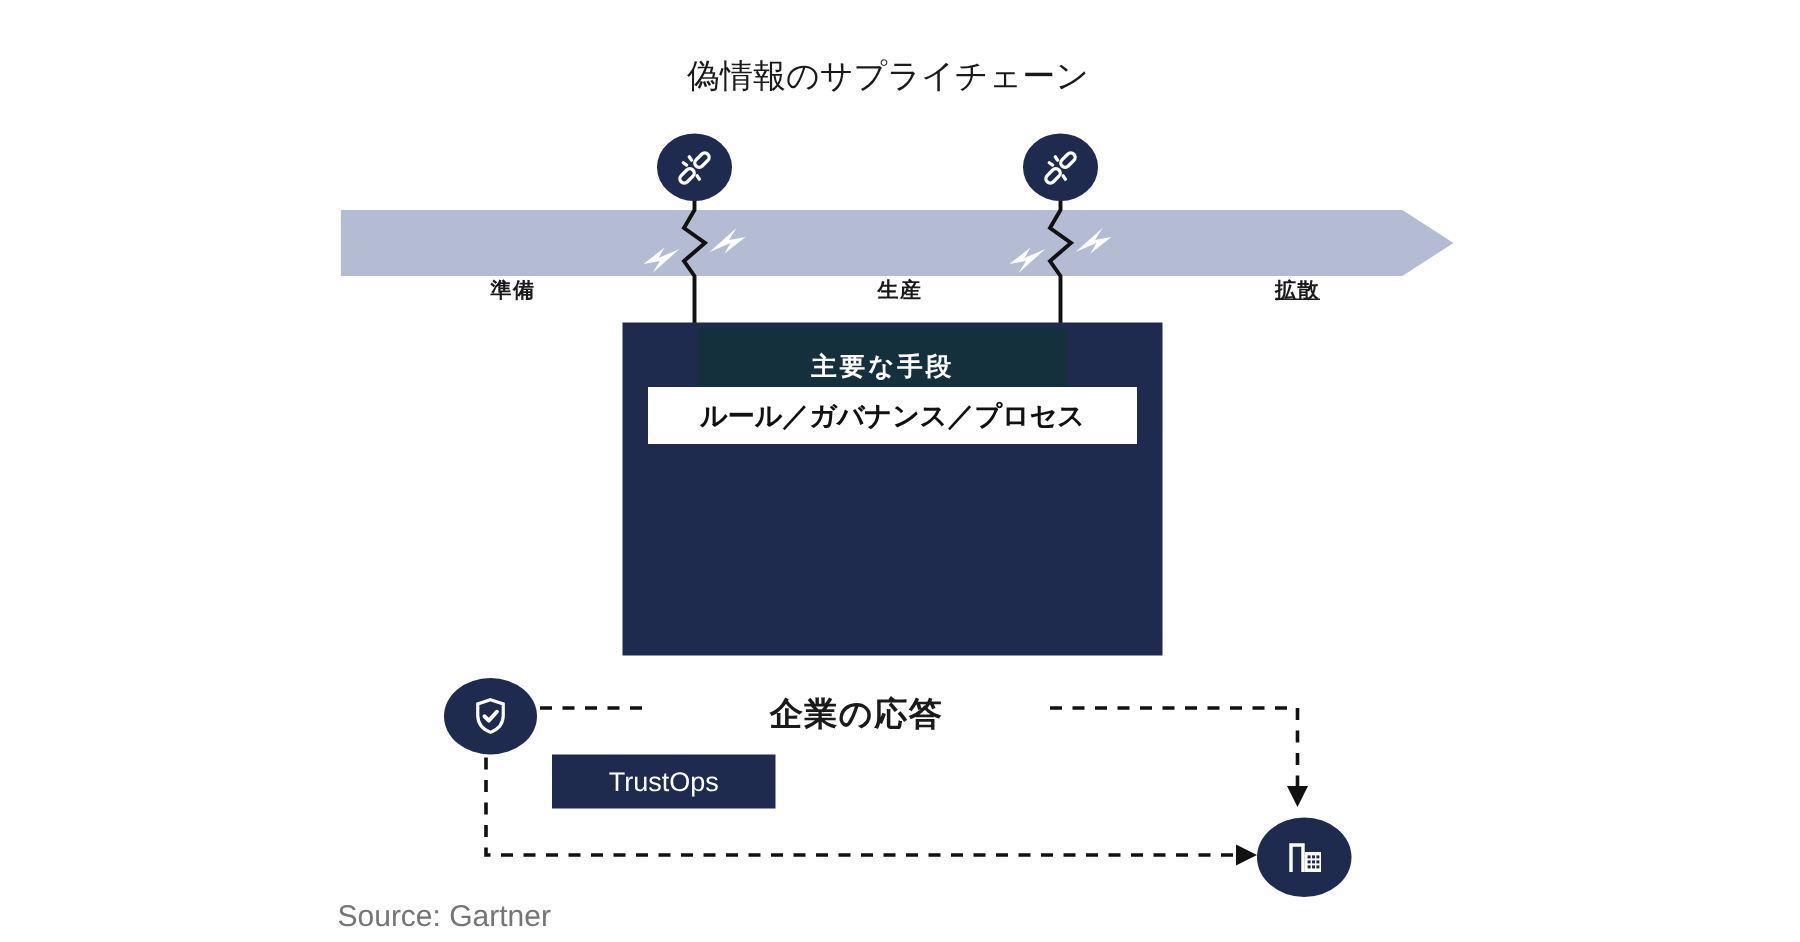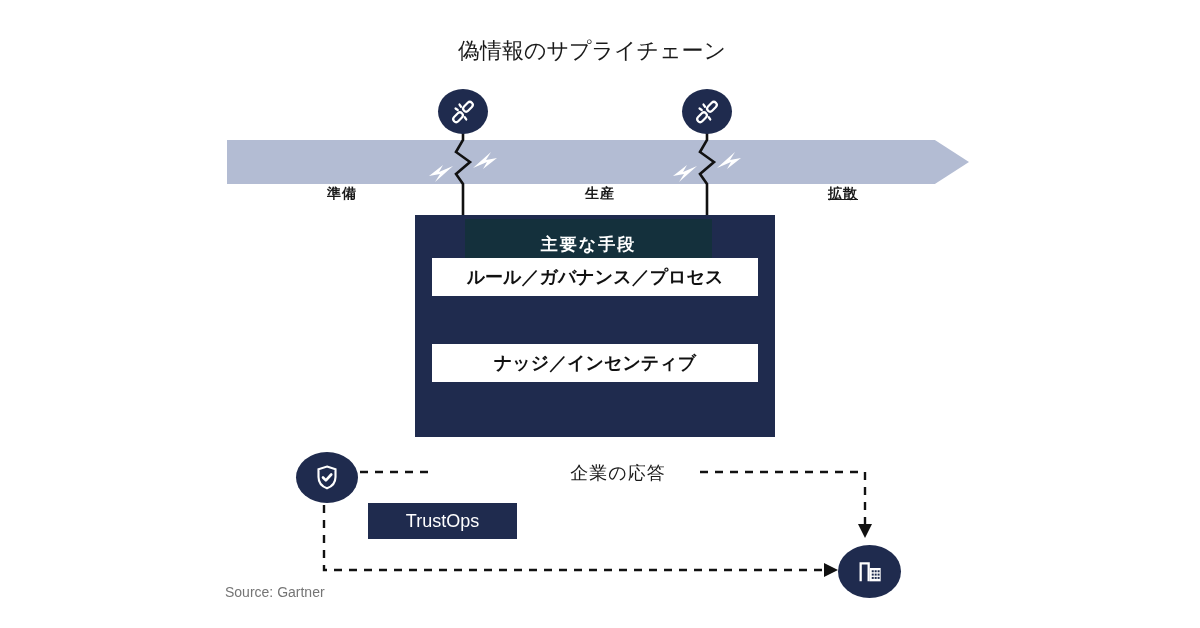--- a/index.html
+++ b/index.html
@@ -12,54 +12,54 @@
 
   .title{position:absolute;top:12px;left:0;width:1170px;text-align:center;
          font-size:25px;font-weight:bold;color:var(--text);letter-spacing:.5px;}
   .subtitle{position:absolute;top:36px;left:0;width:1184px;text-align:center;
          font-size:22px;font-weight:normal;color:var(--text);}
 
   .band{position:absolute;left:227px;top:140px;width:742px;height:44px;background:var(--band);
         clip-path:polygon(0 0,95.4% 0,100% 50%,95.4% 100%,0 100%);}
   .stage{position:absolute;top:149px;transform:translateX(-50%);font-size:14px;
          font-weight:bold;color:var(--text);letter-spacing:1px;margin-top:36px;}
-  .stage.s0{left:342px;} .stage.s1{left:600px;} .stage.s2{left:843px;text-decoration:underline;}
+  .stage.s0{left:342px;} .stage.s1{left:600px;} .stage.s2{left:865px;text-decoration:underline;}
 
   .crack{position:absolute;top:132px;width:80px;height:84px;}
   .crack.c0{left:423px;} .crack.c1{left:667px;}
 
   .break-badge{position:absolute;top:89px;width:50px;height:45px;border-radius:50%;
         background:var(--navy);display:flex;align-items:center;justify-content:center;}
   .break-badge.b0{left:438px;} .break-badge.b1{left:682px;}
 
   .methods-box{position:absolute;left:415px;top:215px;width:360px;height:222px;background:var(--navy);}
   .methods-header{position:absolute;left:50px;top:4px;width:247px;height:51px;background:var(--teal-header);
         color:#ffffff;font-size:17px;font-weight:bold;display:flex;align-items:center;justify-content:center;
         letter-spacing:2px;}
   .method-row{position:absolute;left:17px;width:326px;height:38px;background:#ffffff;
         display:flex;align-items:center;justify-content:center;font-size:18px;font-weight:bold;color:#111;}
   .method-row.r0{top:43px;} .method-row.r1{top:86px;} .method-row.r2{top:129px;} .method-row.r3{top:172px;}
 
   .response-label{position:absolute;left:571px;top:461px;transform:translateX(-50%);
-        font-size:18px;font-weight:normal;color:var(--text);letter-spacing:1px;margin-left:47px;}
+        font-size:22px;font-weight:bold;color:var(--text);letter-spacing:1px;}
 
   .icon-circle{position:absolute;border-radius:50%;background:var(--navy);
         display:flex;align-items:center;justify-content:center;}
   .shield-circle{left:296px;top:452px;width:62px;height:51px;}
   .org-circle{left:838px;top:545px;width:63px;height:53px;}
 
   .trust-box{position:absolute;top:503px;height:36px;display:flex;align-items:center;justify-content:center;
         color:#ffffff;font-size:18px;}
   .trust-box.t0{left:368px;width:149px;background:var(--navy);}
   .trust-box.t1{left:525px;width:148px;background:var(--teal-box);border:2px solid var(--navy);}
   .trust-box.t2{left:680px;width:148px;background:var(--navy);}
 
   .overlay{position:absolute;left:0;top:0;width:1200px;height:628px;pointer-events:none;}
 
-  .source{position:absolute;left:225px;top:584px;font-size:14px;color:var(--source-grey);}
+  .source{position:absolute;left:225px;top:600px;font-size:20px;color:var(--source-grey);}
 </style>
 </head>
 <body>
 
 <div class="canvas">
 
   <div class="subtitle">偽情報のサプライチェーン</div>
 
   <div class="band"></div>
   <span class="stage s0">準備</span>
@@ -96,21 +96,20 @@
         <path d="M9 5.6l1.3 1.9"></path>
         <path d="M5.6 9l1.9 1.3"></path>
         <path d="M14.8 18.4l-1.3-1.9"></path>
       </g>
     </svg>
   </div>
 
   <div class="methods-box">
     <div class="methods-header">主要な手段</div>
     <div class="method-row r0">ルール／ガバナンス／プロセス</div>
-    <div class="method-row r2">ナッジ／インセンティブ</div>
   </div>
 
   <div class="response-label">企業の応答</div>
 
   <div class="icon-circle shield-circle">
     <svg width="30" height="30" viewBox="0 0 24 24">
       <path d="M12 2.8 L18.8 5 v6.1 c0 4.5 -2.9 7.6 -6.8 9.1 c-3.9 -1.5 -6.8 -4.6 -6.8 -9.1 V5 Z" fill="none" stroke="#ffffff" stroke-width="1.7"></path>
       <path d="M8.8 11.6 l2.3 2.3 4.3 -4.7" fill="none" stroke="#ffffff" stroke-width="2.1" stroke-linecap="round" stroke-linejoin="round"></path>
     </svg>
   </div>

